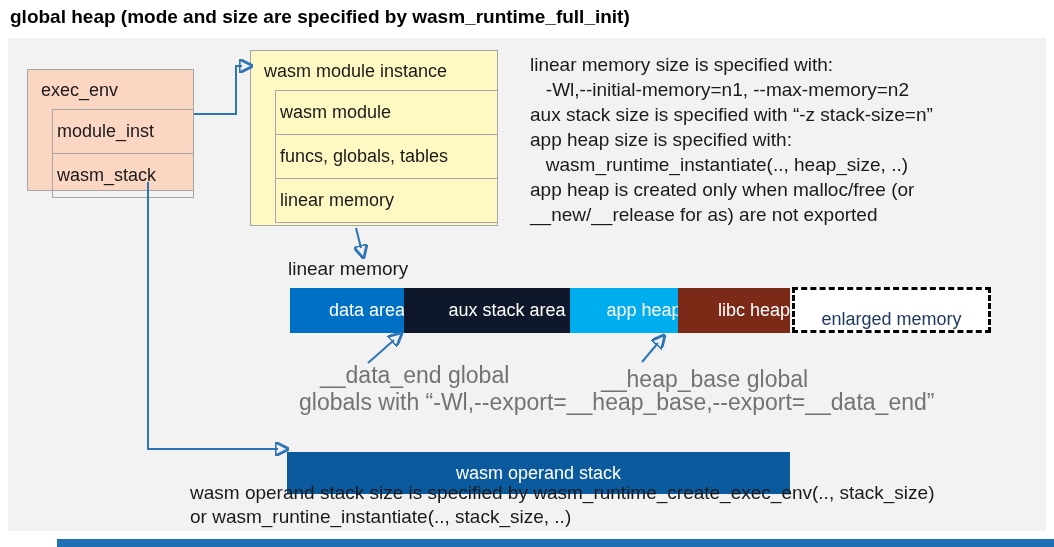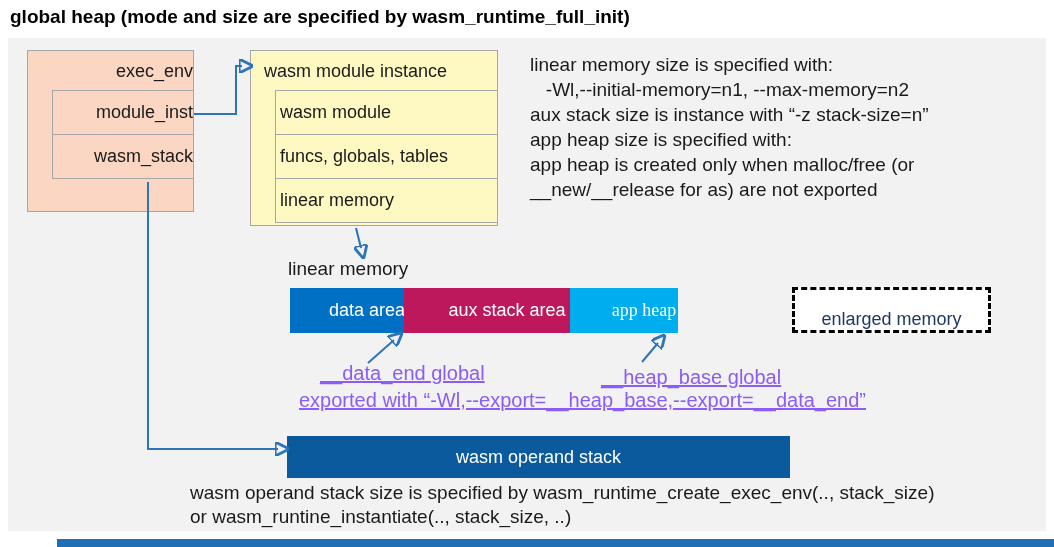--- a/index.html
+++ b/index.html
@@ -10,45 +10,45 @@
   .panel { position: absolute; left: 8px; top: 38px; width: 1038px; height: 493px; background: #f2f2f2; }
 
   .title { position: absolute; left: 10px; top: 6px; font-size: 19px; font-weight: 600; color: #000; }
 
   .box { position: absolute; border: 1px solid #a6a6a6; }
   .box-header { height: 40px; line-height: 40px; padding-left: 13px; font-size: 18px; color: #1a1a1a; }
   .inner { position: absolute; left: 24px; top: 40px; right: -1px; }
   .inner-row { height: 45px; line-height: 43px; padding-left: 4px; font-size: 18px; color: #1a1a1a;
                border: 1px solid #a6a6a6; margin-top: -1px; }
 
-  .exec-box { left: 27px; top: 50px; width: 167px; height: 162px; background: #fbd6c3; text-align: right; }
+  .exec-box { left: 27px; top: 69px; width: 167px; height: 122px; background: #fbd6c3; }
   .mi-box   { left: 250px; top: 50px; width: 248px; height: 176px; background: #fef9c3; }
 
   .notes { position: absolute; left: 530px; top: 52px; font-size: 19px; line-height: 25px; color: #1a1a1a; }
   .note-line { white-space: pre; }
 
   .lm-label { position: absolute; left: 288px; top: 258px; font-size: 19px; color: #1a1a1a; }
 
   .bar { position: absolute; left: 290px; top: 288px; height: 45px; width: 500px; }
   .seg { position: absolute; top: 0; height: 45px; display: flex; align-items: center; justify-content: center;
          color: #ffffff; font-size: 18px; white-space: nowrap; padding-left: 40px; }
   .seg0 { left: 0;     width: 114px; }
   .seg1 { left: 114px; width: 166px; }
-  .seg2 { left: 280px; width: 108px; font-family: Liberation Serif, serif; }
+  .seg2 { left: 280px; width: 108px; }
   .seg3 { left: 388px; width: 112px; }
   .enlarged { position: absolute; left: 792px; top: 287px; width: 199px; height: 46px; background: #ffffff;
               border: 3px dashed #000000; display: flex; align-items: flex-end; justify-content: center;
               color: #1f3864; font-size: 18px; }
 
-  .ann { position: absolute; font-size: 20px; color: #8b5cf6; white-space: nowrap; text-decoration: underline; }
+  .ann { position: absolute; font-size: 23px; color: #737373; white-space: nowrap; }
   .ann-data-end  { left: 320px; top: 362px; }
   .ann-heap-base { left: 601px; top: 366px; }
   .ann-export    { left: 299px; top: 389px; }
 
-  .operand { position: absolute; left: 287px; top: 436px; width: 503px; height: 42px;
+  .operand { position: absolute; left: 287px; top: 452px; width: 503px; height: 42px;
              display: flex; align-items: center; justify-content: center;
              color: #ffffff; font-size: 18px; }
 
   .footer { position: absolute; left: 190px; top: 481px; font-size: 19px; line-height: 24px; color: #1a1a1a; }
 
   .bottom-strip { position: absolute; left: 57px; top: 539px; width: 997px; height: 8px; }
 
   svg.overlay { position: absolute; left: 0; top: 0; width: 1054px; height: 547px; pointer-events: none; }
   svg.overlay path { stroke: #2e75b6; stroke-width: 2; fill: none; }
 </style>
@@ -74,46 +74,50 @@
     <div class="inner">
       <div class="inner-row">wasm module</div>
       <div class="inner-row">funcs, globals, tables</div>
       <div class="inner-row">linear memory</div>
     </div>
   </div>
 
   <div class="notes">
     <div class="note-line">linear memory size is specified with:</div>
     <div class="note-line">   -Wl,--initial-memory=n1, --max-memory=n2</div>
-    <div class="note-line">aux stack size is instance with “-z stack-size=n”</div>
+    <div class="note-line">aux stack size is specified with “-z stack-size=n”</div>
     <div class="note-line">app heap size is specified with:</div>
+    <div class="note-line">   wasm_runtime_instantiate(.., heap_size, ..)</div>
     <div class="note-line">app heap is created only when malloc/free (or</div>
     <div class="note-line">__new/__release for as) are not exported</div>
   </div>
 
   <div class="lm-label">linear memory</div>
 
   <div class="bar">
     <div class="seg seg0" style="background-color: rgb(0, 112, 197);">
       <span>data area</span>
     </div>
-    <div class="seg seg1" style="background-color: #be185d;">
+    <div class="seg seg1" style="background-color: #0f172a;">
       <span>aux stack area</span>
     </div>
     <div class="seg seg2" style="background-color: rgb(0, 174, 239);">
       <span>app heap</span>
+    </div>
+    <div class="seg seg3" style="background-color: rgb(123, 42, 23);">
+      <span>libc heap</span>
     </div>
   </div>
   <div class="enlarged">
     <span>enlarged memory</span>
   </div>
 
   <div class="ann ann-data-end">__data_end global</div>
   <div class="ann ann-heap-base">__heap_base global</div>
-  <div class="ann ann-export">exported with “-Wl,--export=__heap_base,--export=__data_end”</div>
+  <div class="ann ann-export">globals with “-Wl,--export=__heap_base,--export=__data_end”</div>
 
   <div class="operand" style="background-color: rgb(11, 90, 157);">
     <span>wasm operand stack</span>
   </div>
 
   <div class="footer">
     <div>wasm operand stack size is specified by wasm_runtime_create_exec_env(.., stack_size)</div>
     <div>or wasm_runtine_instantiate(.., stack_size, ..)</div>
   </div>
 

